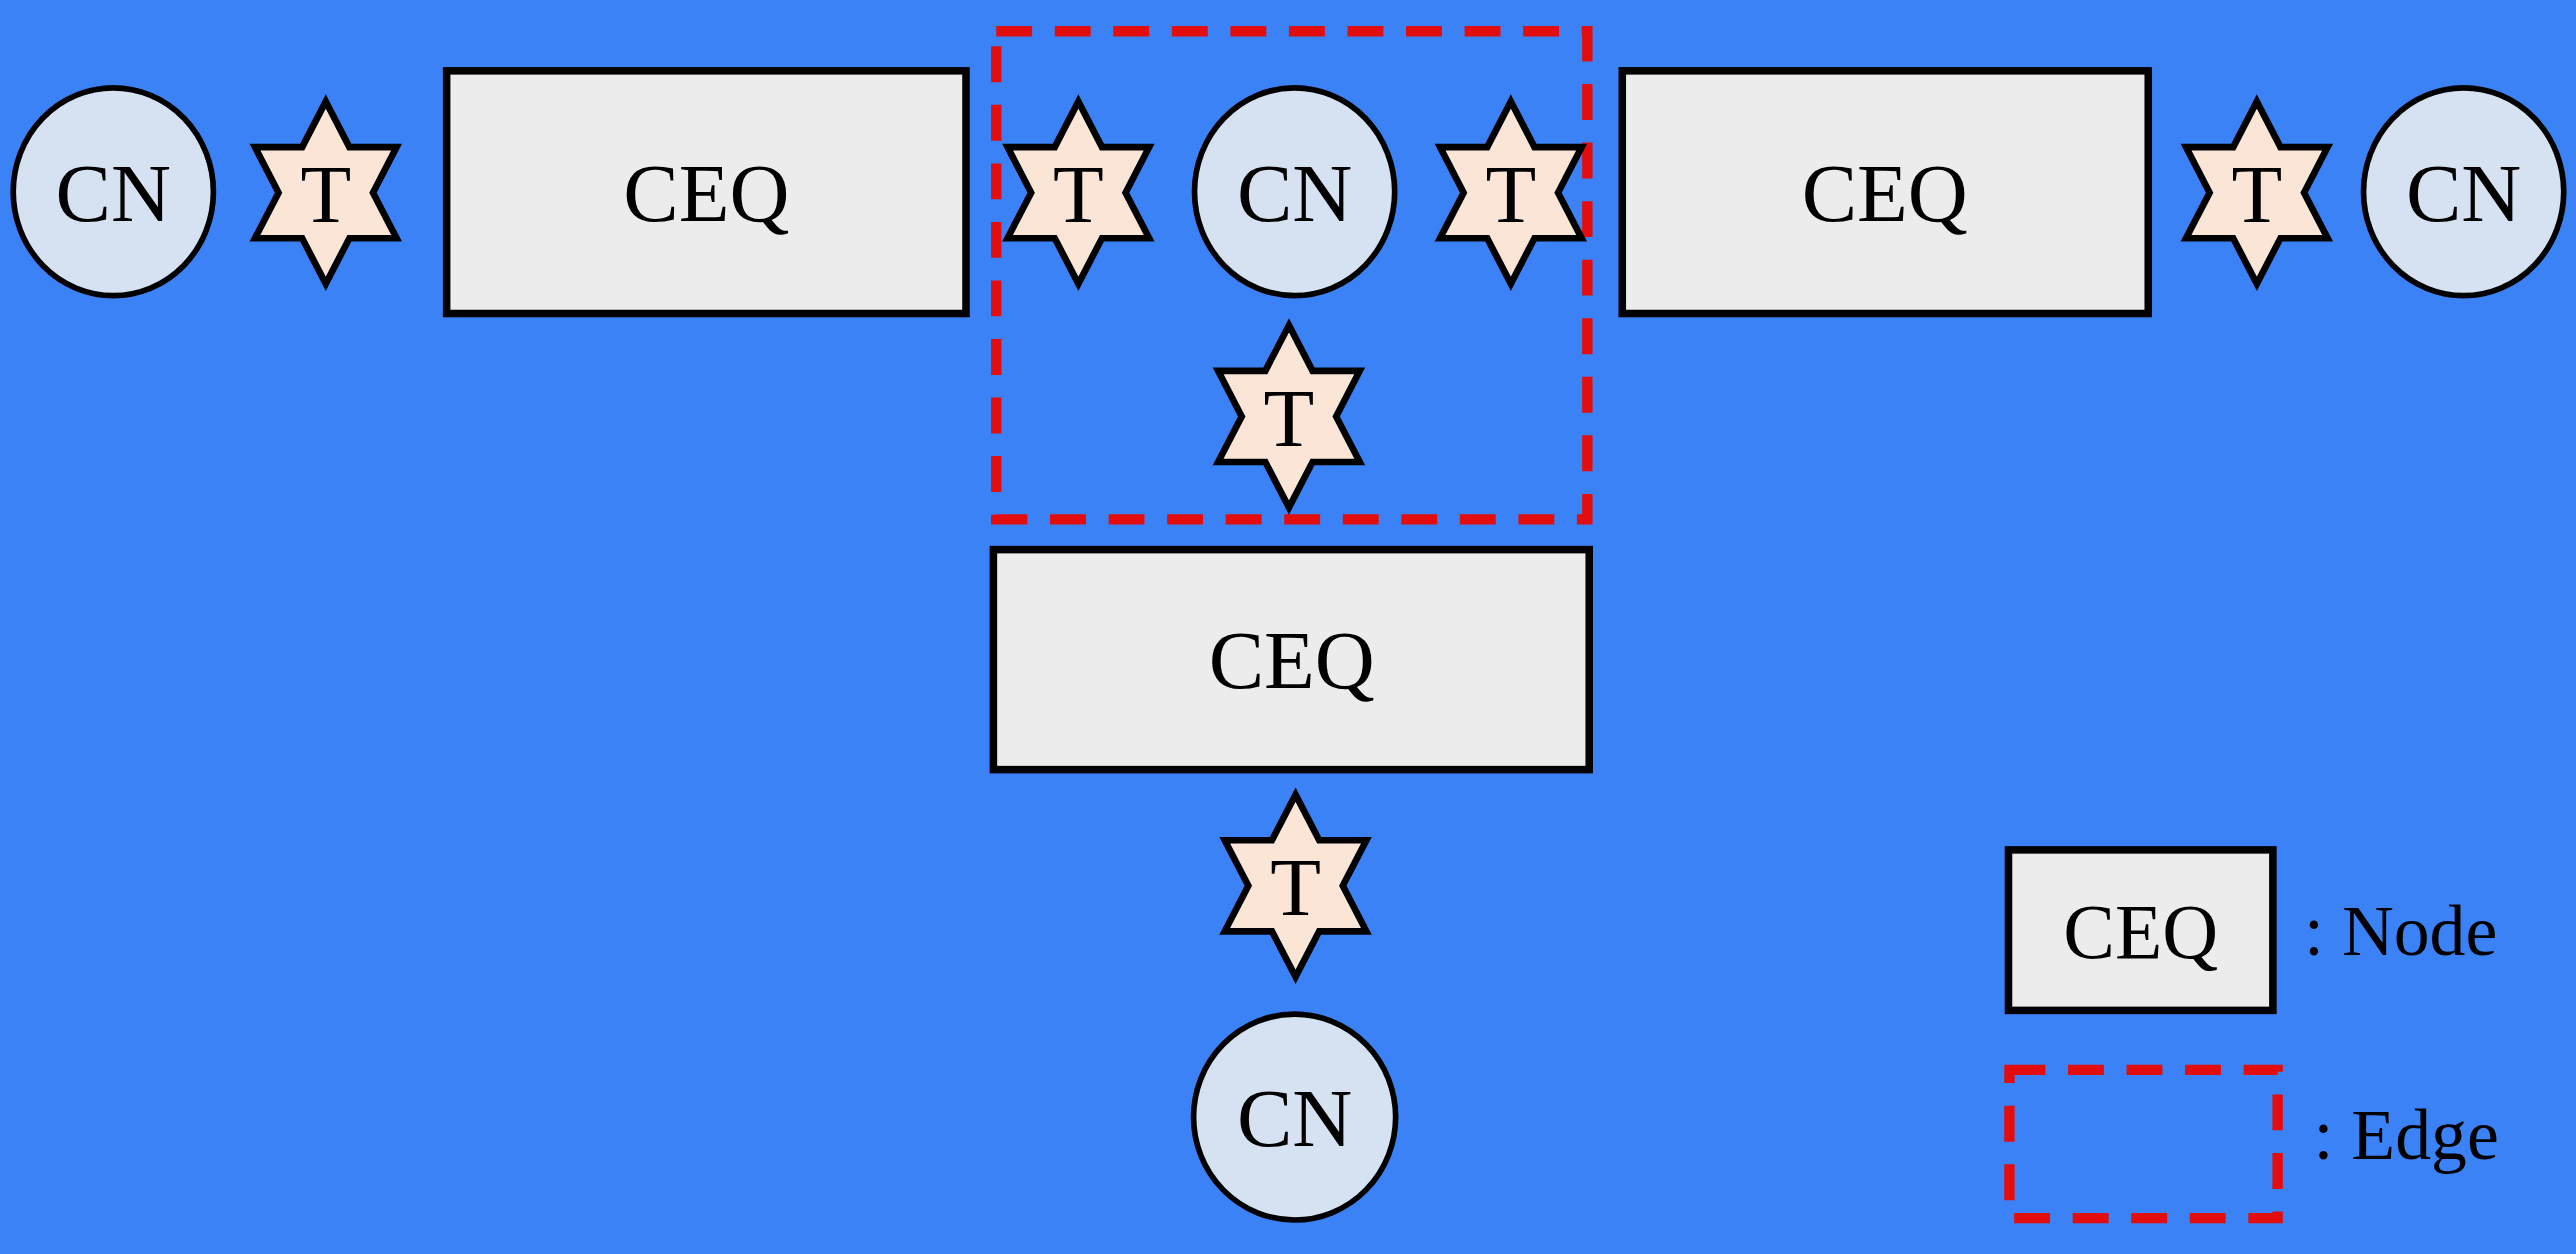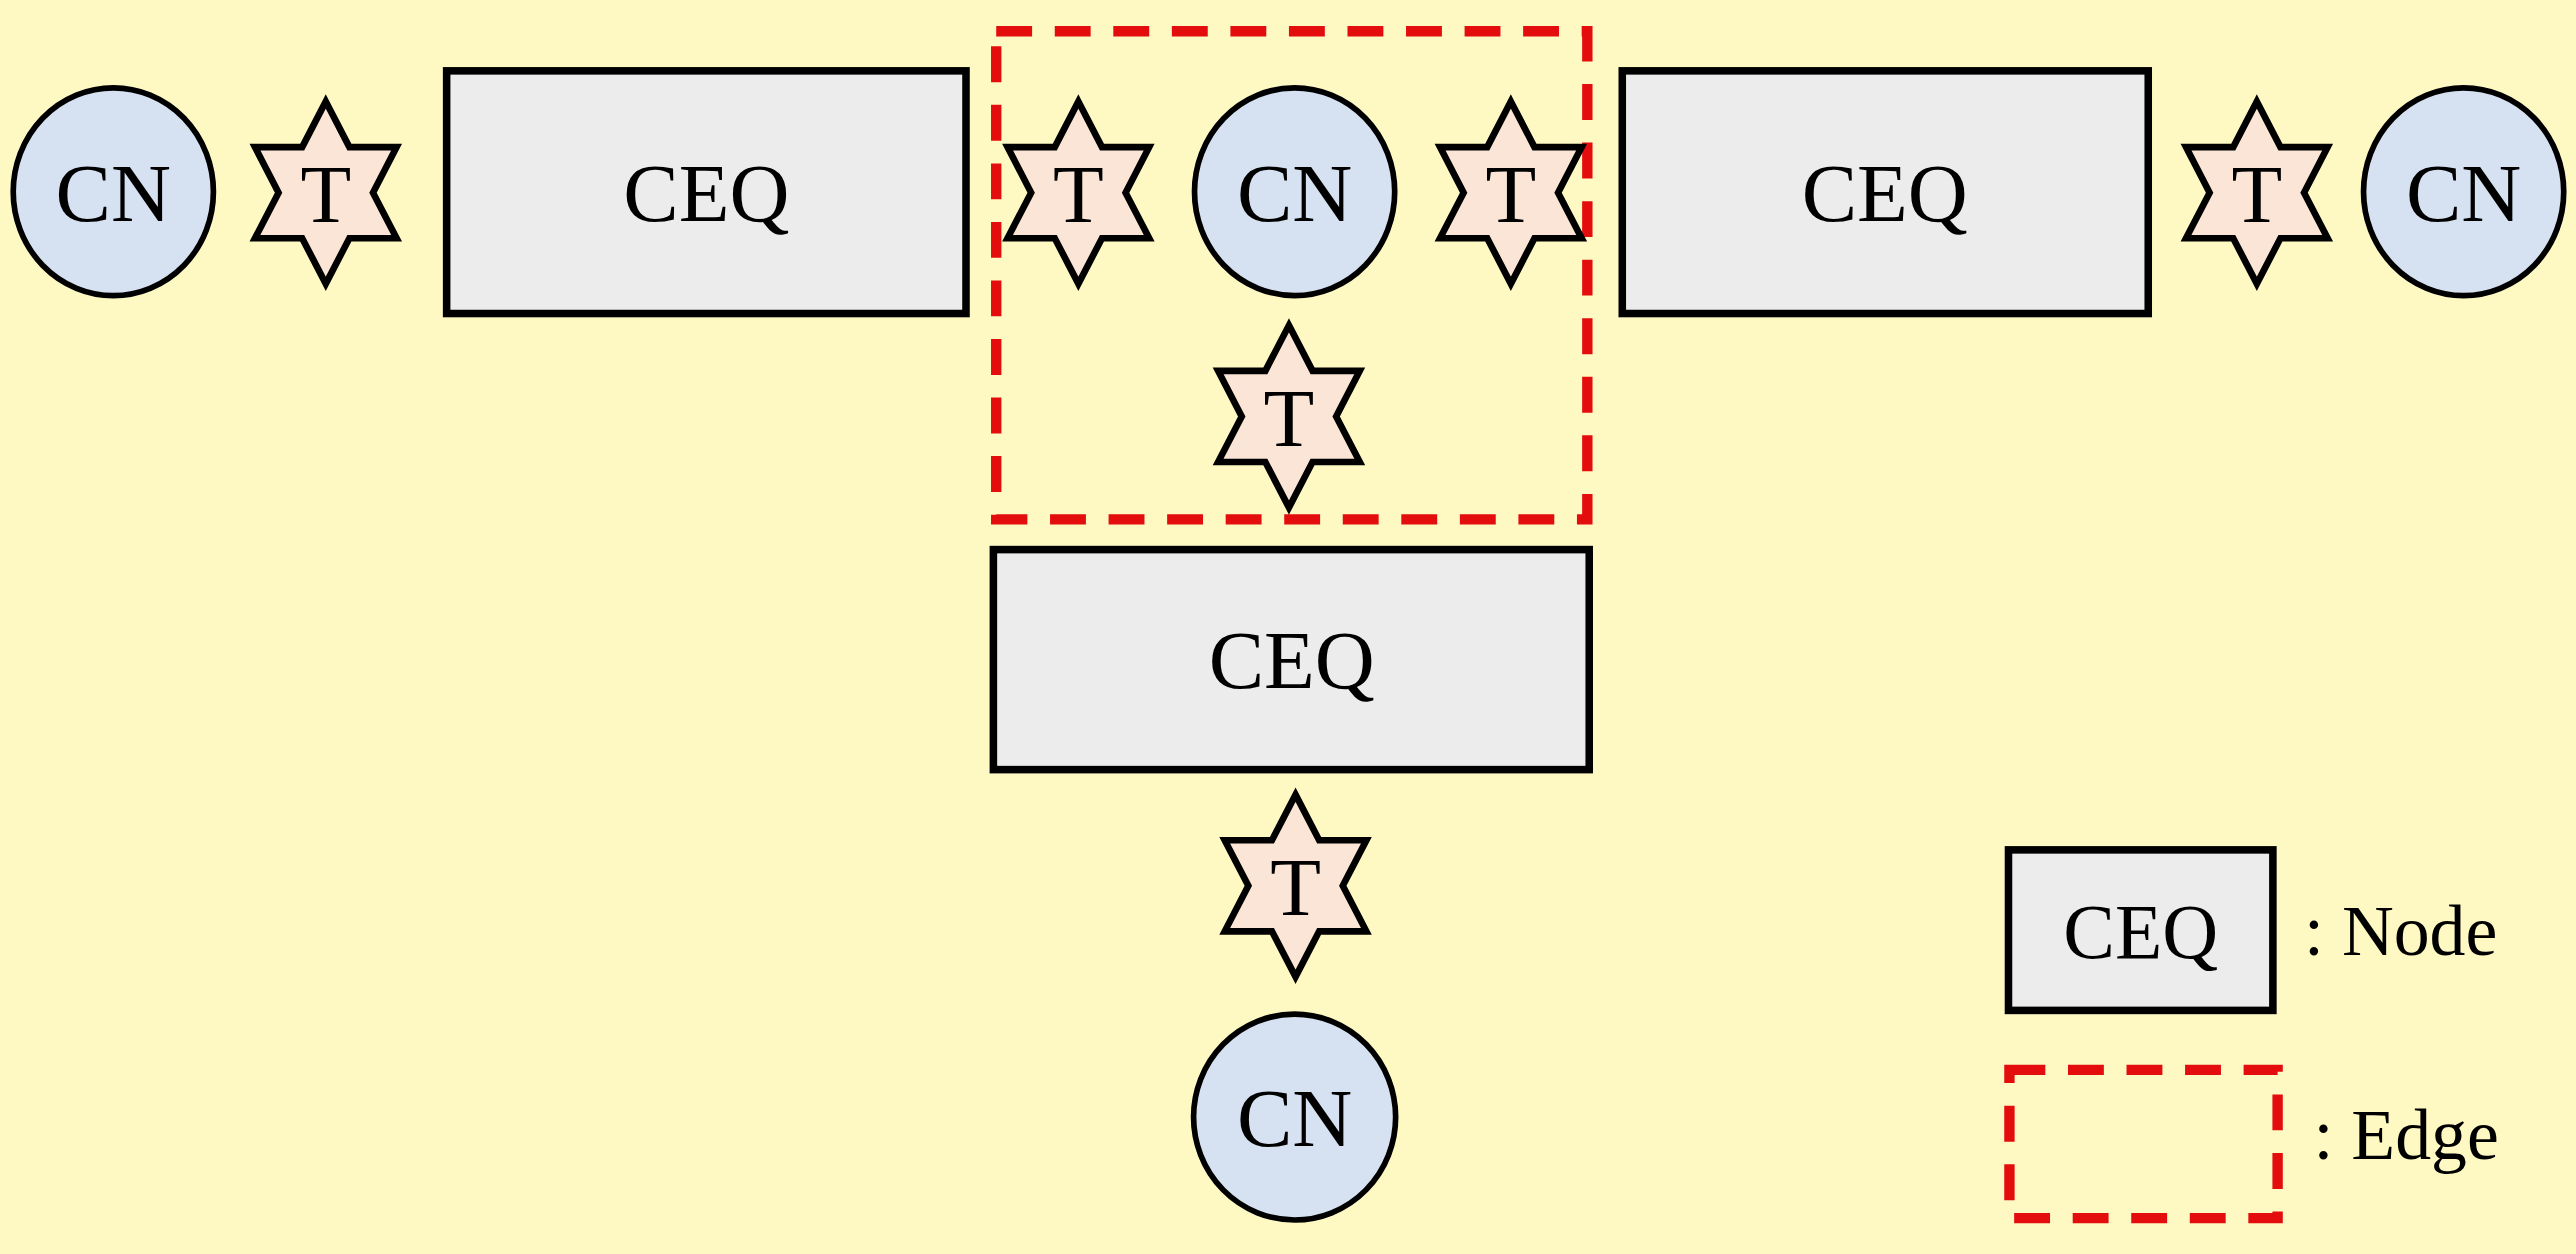--- a/index.html
+++ b/index.html
@@ -4,21 +4,21 @@
 <style>
   html, body {
     margin: 0;
     padding: 0;
     background: #ffffff;
   }
   #figure-canvas {
     position: relative;
     width: 2576px;
     height: 1255px;
-    background: #fef9c3;
+    background: #3b82f6;
     font-family: "Liberation Serif", "DejaVu Serif", serif;
   }
   #topology-svg {
     position: absolute;
     left: 0;
     top: 0;
     width: 100%;
     height: 100%;
   }
   .shape-label {

